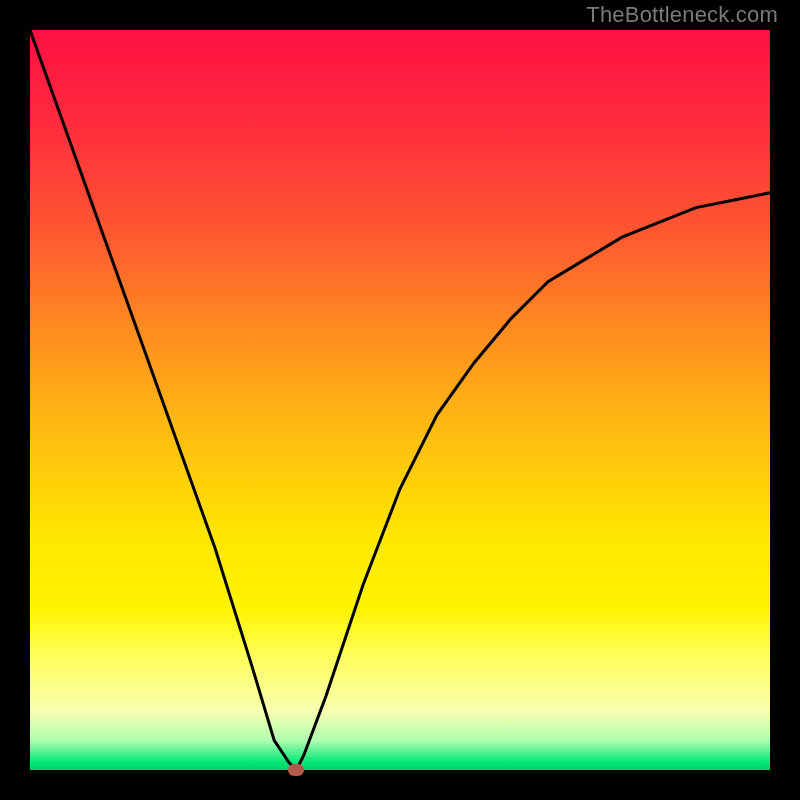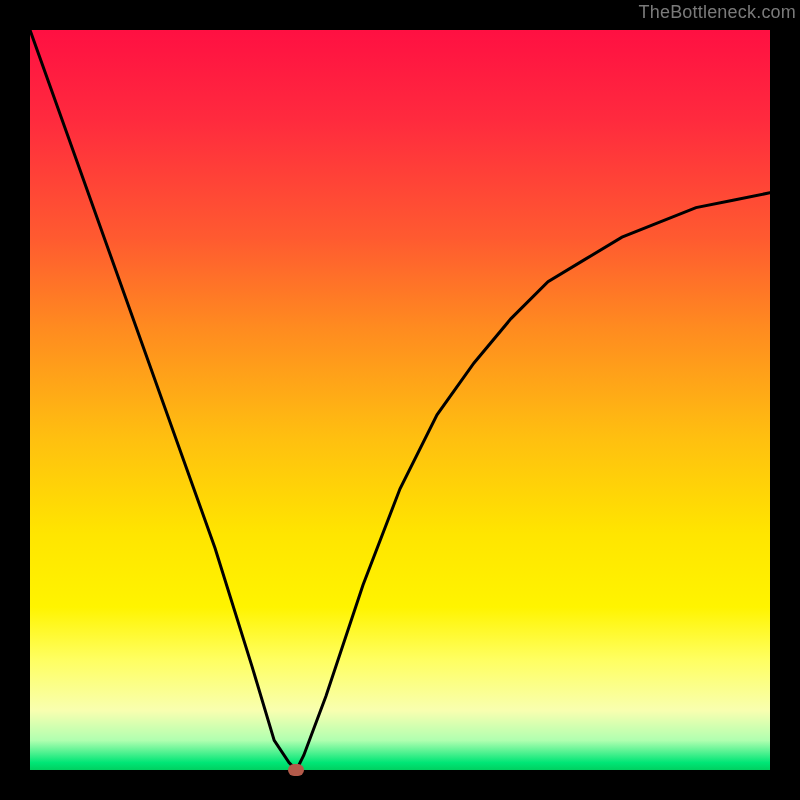--- a/index.html
+++ b/index.html
@@ -28,23 +28,23 @@
   .curve { position: absolute; left: 0; top: 0; width: 740px; height: 740px; }
   .dot {
     position: absolute;
     width: 16px; height: 12px;
     border-radius: 6px;
     background: #b35a4a;
   }
   .watermark {
     position: absolute;
     top: 2px;
-    right: 4px;
+    right: 22px;
     font-family: Arial, Helvetica, sans-serif;
-    font-size: 18px;
+    font-size: 22px;
     color: #7a7a7a;
     letter-spacing: 0.2px;
     margin-left: 45px;
   }
 </style>
 </head>
 <body>
 
 <div class="wrap">
   <div class="watermark">TheBottleneck.com</div>

